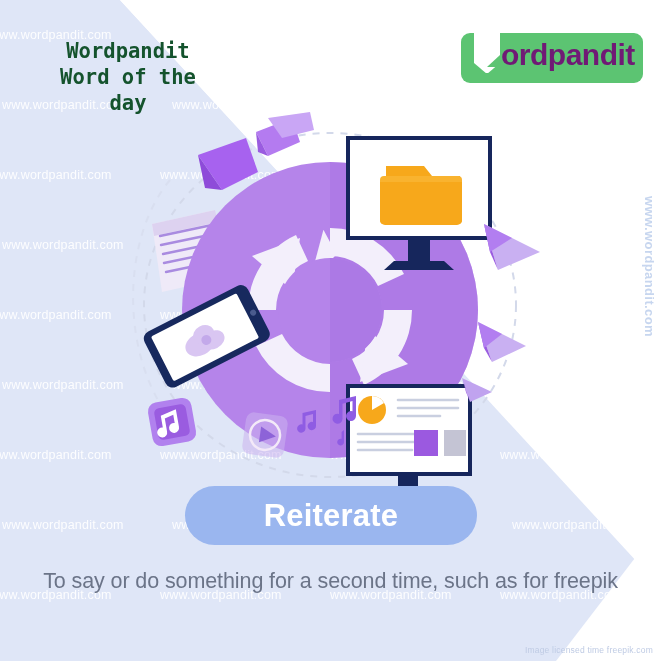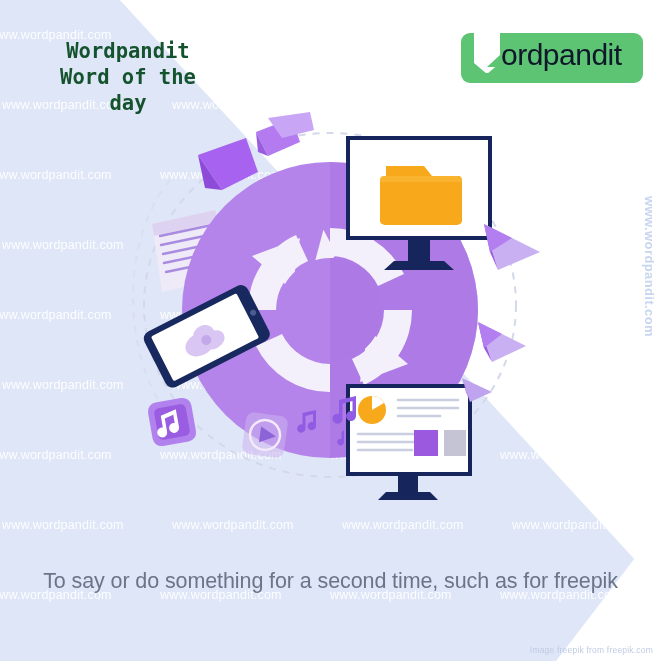--- a/index.html
+++ b/index.html
@@ -87,23 +87,23 @@
     position:absolute;left:13px;bottom:6px;
     width:26px;height:12px;
     background:#5cc472;
     clip-path:polygon(0 100%,50% 0,100% 100%);
   }
   #logo-text{
     position:absolute;
     left:40px;top:0;right:8px;
     height:44px;
     display:flex;align-items:center;
-    font-size:30px;font-weight:400;
+    font-size:30px;font-weight:700;
     letter-spacing:-.5px;
-    color:#0f172a;
+    color:#701a75;
   }
 
   
   #illus{position:absolute;left:0;top:110px;width:661px;height:390px;z-index:5;}
 
   
   #word-pill{
     position:absolute;
     left:185px;top:486px;
     width:292px;height:59px;
@@ -343,18 +343,21 @@
       <polygon points="478,212 526,236 492,252" fill="#c9b0f2"></polygon>
       <polygon points="478,212 492,252 484,238" fill="#9a5ce0"></polygon>
       <polygon points="478,212 502,224 484,238" fill="#b27ef0"></polygon>
     </g>
     <g>
       <polygon points="462,268 492,282 470,292" fill="#c0a3ef"></polygon>
       <polygon points="462,268 470,292 466,282" fill="#9a5ce0"></polygon>
     </g>
   </svg>
 
+  <div id="word-pill">
+    <span>Reiterate</span>
+  </div>
 
   <div id="definition">To say or do something  for a second time, such as for freepik</div>
 
-  <div id="credit">Image freepik from freepik.com</div>
+  <div id="credit">Image licensed time freepik.com</div>
 
 </div>
 
 </body></html>

